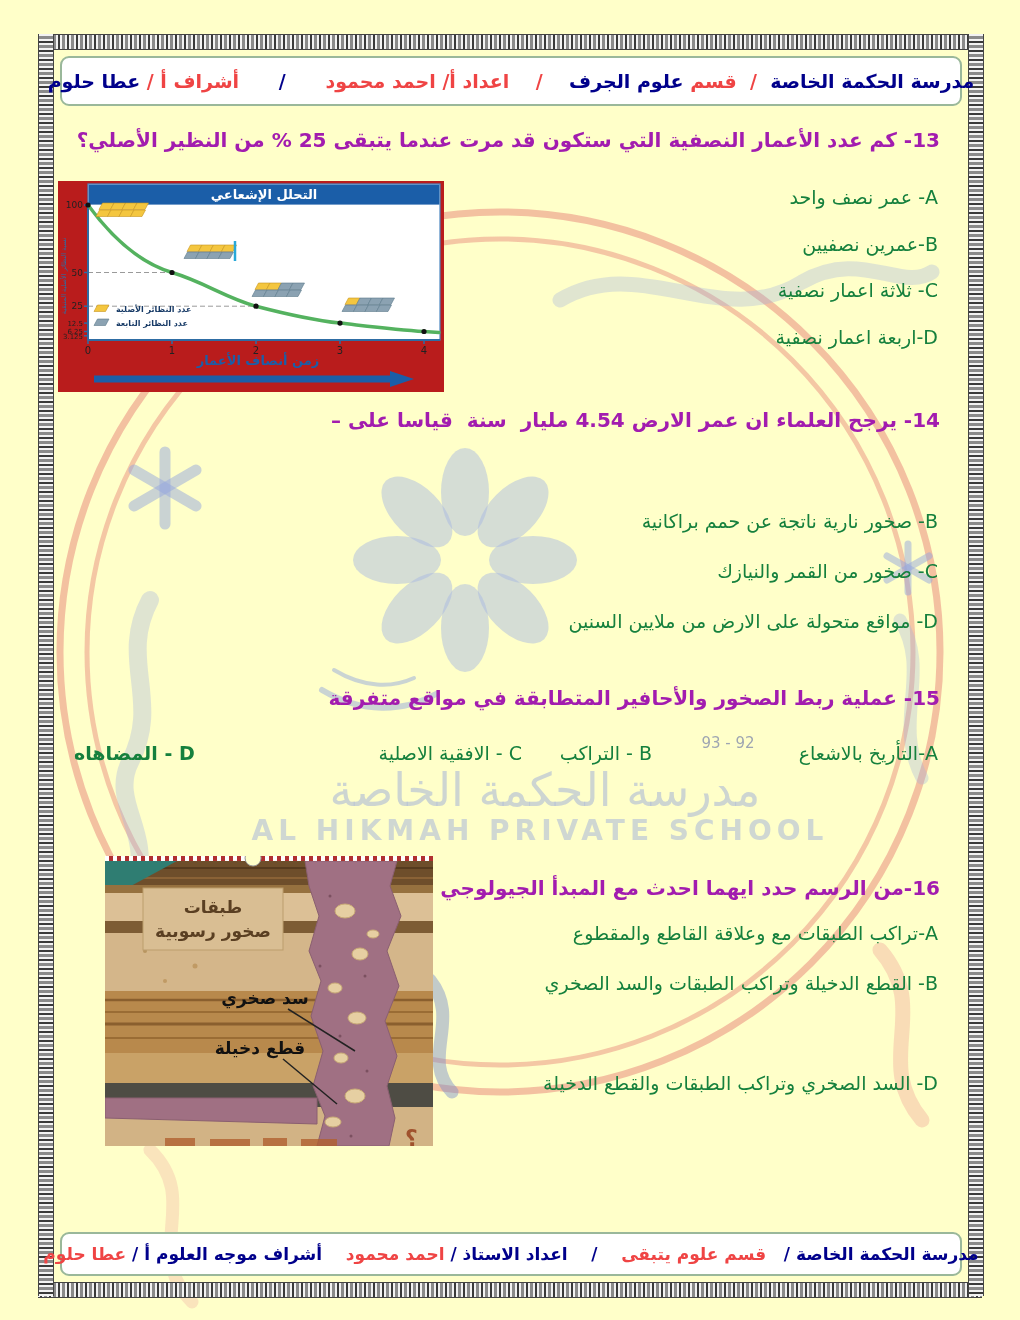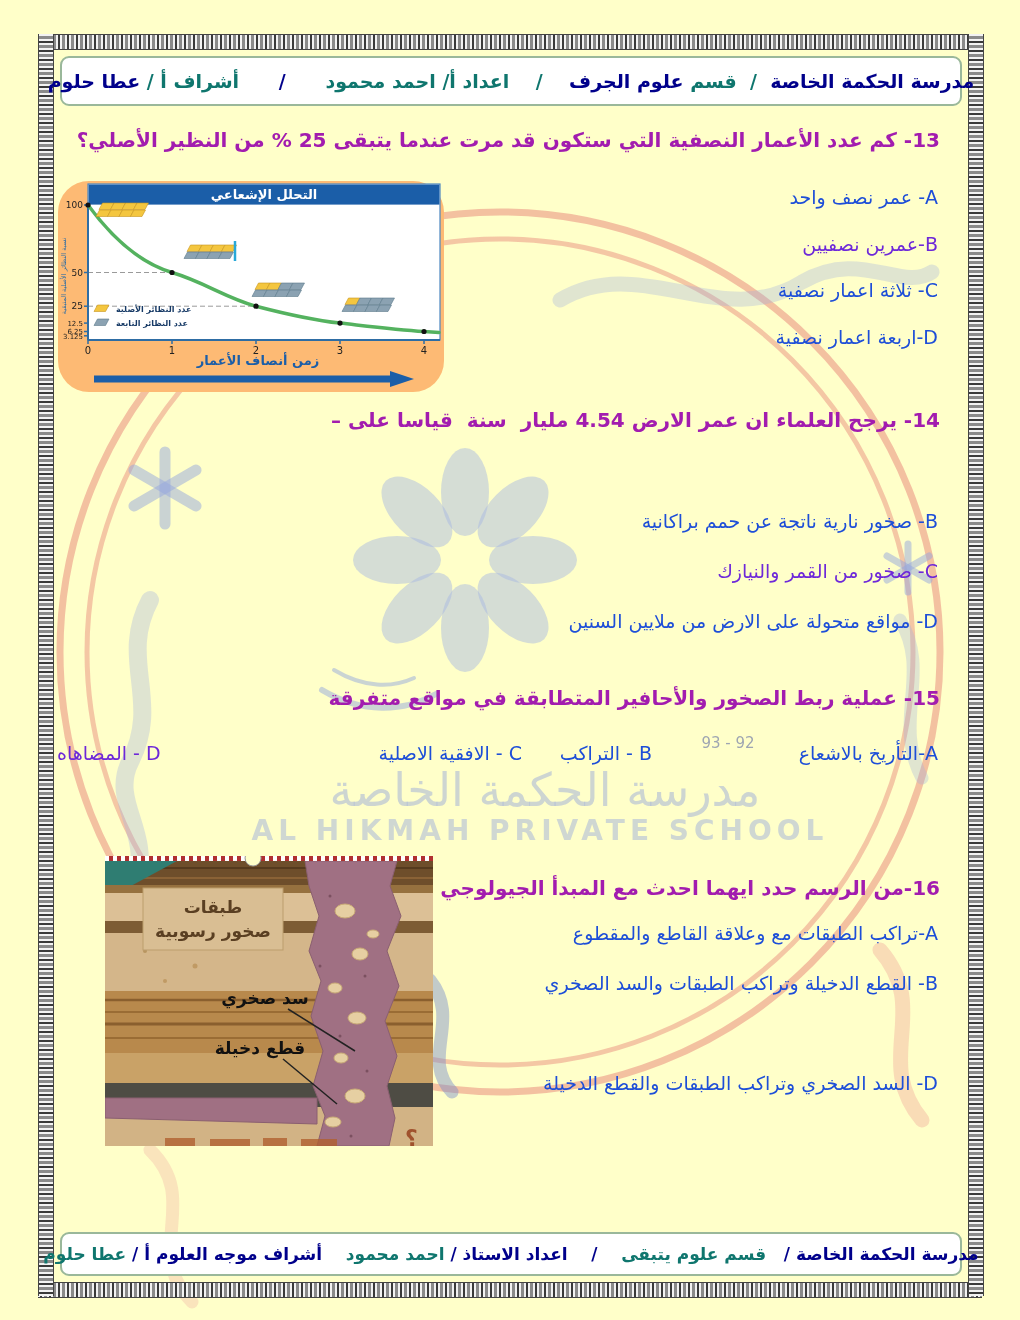--- a/index.html
+++ b/index.html
@@ -8,25 +8,25 @@
   .abs{position:absolute;}
   
   .frame-h{height:14px;background:repeating-linear-gradient(90deg,#f2f2f2 0 2px,#3a3a3a 2px 4px,#f2f2f2 4px 6px,#8a8a8a 6px 9px);
            border-top:1px solid #444;border-bottom:1px solid #444;z-index:1;}
   .frame-v{width:14px;background:repeating-linear-gradient(0deg,#f2f2f2 0 2px,#3a3a3a 2px 4px,#f2f2f2 4px 6px,#8a8a8a 6px 9px);
            border-left:1px solid #444;border-right:1px solid #444;z-index:1;}
   .band{background:#fff;border:2px solid #9ab89a;border-radius:9px;display:flex;
         align-items:center;justify-content:center;direction:rtl;white-space:pre;z-index:2;}
   .band .seg{font-weight:bold;}
   .navy{color:#00008b;}
-  .hred{color:#0f766e;}
+  .hred{color:#ef4444;}
   .qtitle{color:#a21caf;font-weight:bold;font-size:20px;direction:rtl;text-align:right;white-space:pre;z-index:2;}
-  .ans{font-size:19px;color:#1d4ed8;direction:rtl;text-align:right;z-index:2;}
-  .red{color:#6d28d9;}
-  .chartbox{background:#fdba74;z-index:2;border-radius:31px;}
+  .ans{font-size:19px;color:#15803d;direction:rtl;text-align:right;z-index:2;}
+  .red{color:#15803d;}
+  .chartbox{background:#b91c1c;z-index:2;}
   .figbox{z-index:2;}
   svg text{font-family:"DejaVu Sans",sans-serif;}
 </style>
 </head>
 <body>
 
 <div class="page">
 
   <svg class="abs" style="left:0;top:0;z-index:0;" width="1020" height="1320" viewBox="0 0 1020 1320">
     <g>
@@ -206,21 +206,21 @@
 
   <div class="abs qtitle" style="right:80px;top:408px;width:880px;">14- يرجح العلماء ان عمر الارض 4.54 مليار  سنة  قياسا على –</div>
   <div class="abs ans" style="right:82px;top:510px;">B- صخور نارية ناتجة عن حمم براكانية</div>
   <div class="abs ans red" style="right:82px;top:560px;">C- صخور من القمر والنيازك</div>
   <div class="abs ans" style="right:82px;top:610px;">D- مواقع متحولة على الارض من ملايين السنين</div>
 
   <div class="abs qtitle" style="right:80px;top:686px;width:880px;">15- عملية ربط الصخور والأحافير المتطابقة في مواقع متفرقة</div>
   <div class="abs ans" style="right:82px;top:742px;">A-التأريخ بالاشعاع</div>
   <div class="abs ans" style="right:368px;top:742px;">B - التراكب</div>
   <div class="abs ans" style="right:498px;top:742px;">C - الافقية الاصلية</div>
-  <div class="abs ans red" style="left:57px;top:742px;">D - المضاهاه</div>
+  <div class="abs ans red" style="left:74px;top:742px;font-weight:bold;">D - المضاهاه</div>
 
   <div class="abs qtitle" style="right:80px;top:876px;width:620px;">16-من الرسم حدد ايهما احدث مع المبدأ الجيولوجي بالترتيب</div>
   <div class="abs ans" style="right:82px;top:922px;">A-تراكب الطبقات مع وعلاقة القاطع والمقطوع</div>
   <div class="abs ans" style="right:82px;top:972px;">B- القطع الدخيلة وتراكب الطبقات والسد الصخري</div>
   <div class="abs ans" style="right:82px;top:1072px;">D- السد الصخري وتراكب الطبقات والقطع الدخيلة</div>
 
   <div class="abs figbox" style="left:68px;top:856px;width:328px;height:290px;padding-left:37px;">
     <svg width="328" height="290" viewBox="0 0 328 290">
       <rect x="0" y="0" width="328" height="290" fill="#d8b98a"></rect>
 

